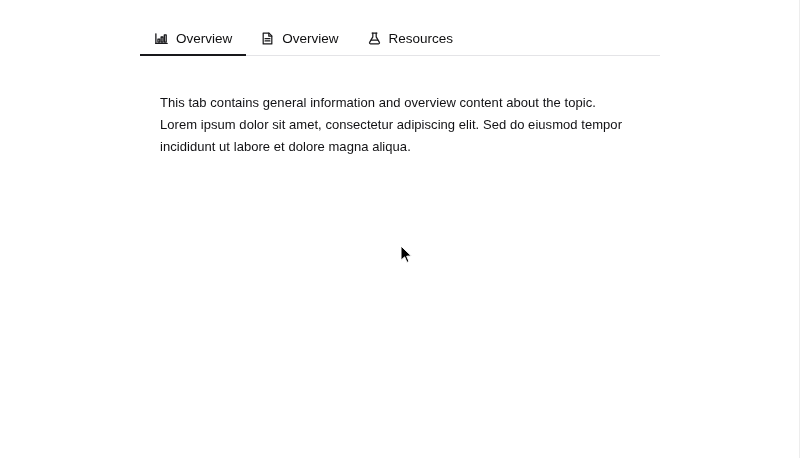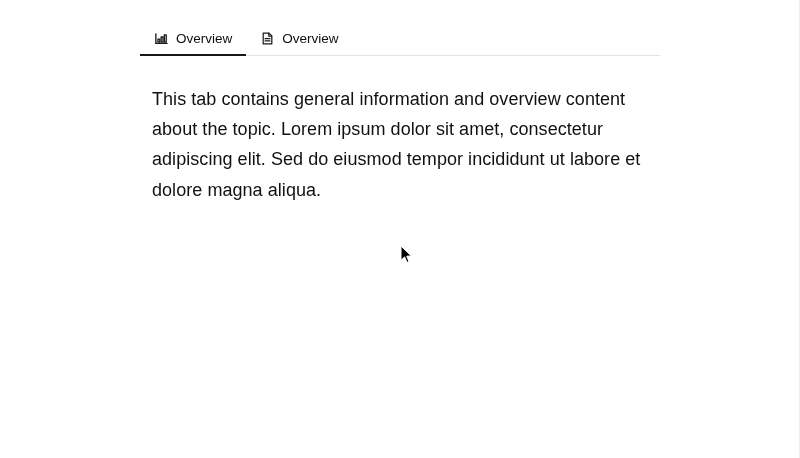--- a/index.html
+++ b/index.html
@@ -77,22 +77,22 @@
 
   
   .panel {
     position: absolute;
     left: 148px;
     top: 80px;
     width: 500px;
   }
 
   .panel-text {
-    margin: 4px;
-    font-size: 18px;
+    margin: 12px;
+    font-size: 13px;
     line-height: 1.68;
     color: #111114;
     letter-spacing: 0.05px;
   }
 
   
   .right-edge {
     position: absolute;
     right: 0;
     top: 0;
@@ -138,20 +138,30 @@
         <svg viewBox="0 0 16 16" width="15" height="15" fill="none" stroke="currentColor" stroke-width="1.3" stroke-linecap="round" stroke-linejoin="round">
           <path d="M3.4 2.2 h6.2 l3 3 v8.6 h-9.2 z"></path>
           <path d="M9.4 2.3 v3.2 h3"></path>
           <path d="M5.4 8.2 h5.2"></path>
           <path d="M5.4 10.6 h5.2"></path>
         </svg>
       </span>
       <span>Overview</span>
     </button>
 
+    <button class="tab">
+      <span class="tab-icon">
+        <svg viewBox="0 0 16 16" width="15" height="15" fill="none" stroke="currentColor" stroke-width="1.3" stroke-linecap="round" stroke-linejoin="round">
+          <path d="M6.2 2.2 v4.1 L2.8 12.1 a1 1 0 0 0 .85 1.55 h8.7 a1 1 0 0 0 .85-1.55 L9.8 6.3 V2.2"></path>
+          <path d="M5.4 2.2 h5.2"></path>
+          <path d="M4.6 9.8 h6.8"></path>
+        </svg>
+      </span>
+      <span>Resources</span>
+    </button>
 
   </div>
 
   <div class="panel">
     <p class="panel-text">This tab contains general information and overview content about the topic. Lorem ipsum dolor sit amet, consectetur adipiscing elit. Sed do eiusmod tempor incididunt ut labore et dolore magna aliqua.</p>
   </div>
 
   <div class="cursor">
     <svg viewBox="0 0 14 20" width="14" height="20">
       <path d="M1 1 L1 15.2 L4.6 11.9 L7.0 17.4 L9.0 16.5 L6.7 11.2 L11.3 11.0 Z" fill="#000000" stroke="#ffffff" stroke-width="1"></path>

